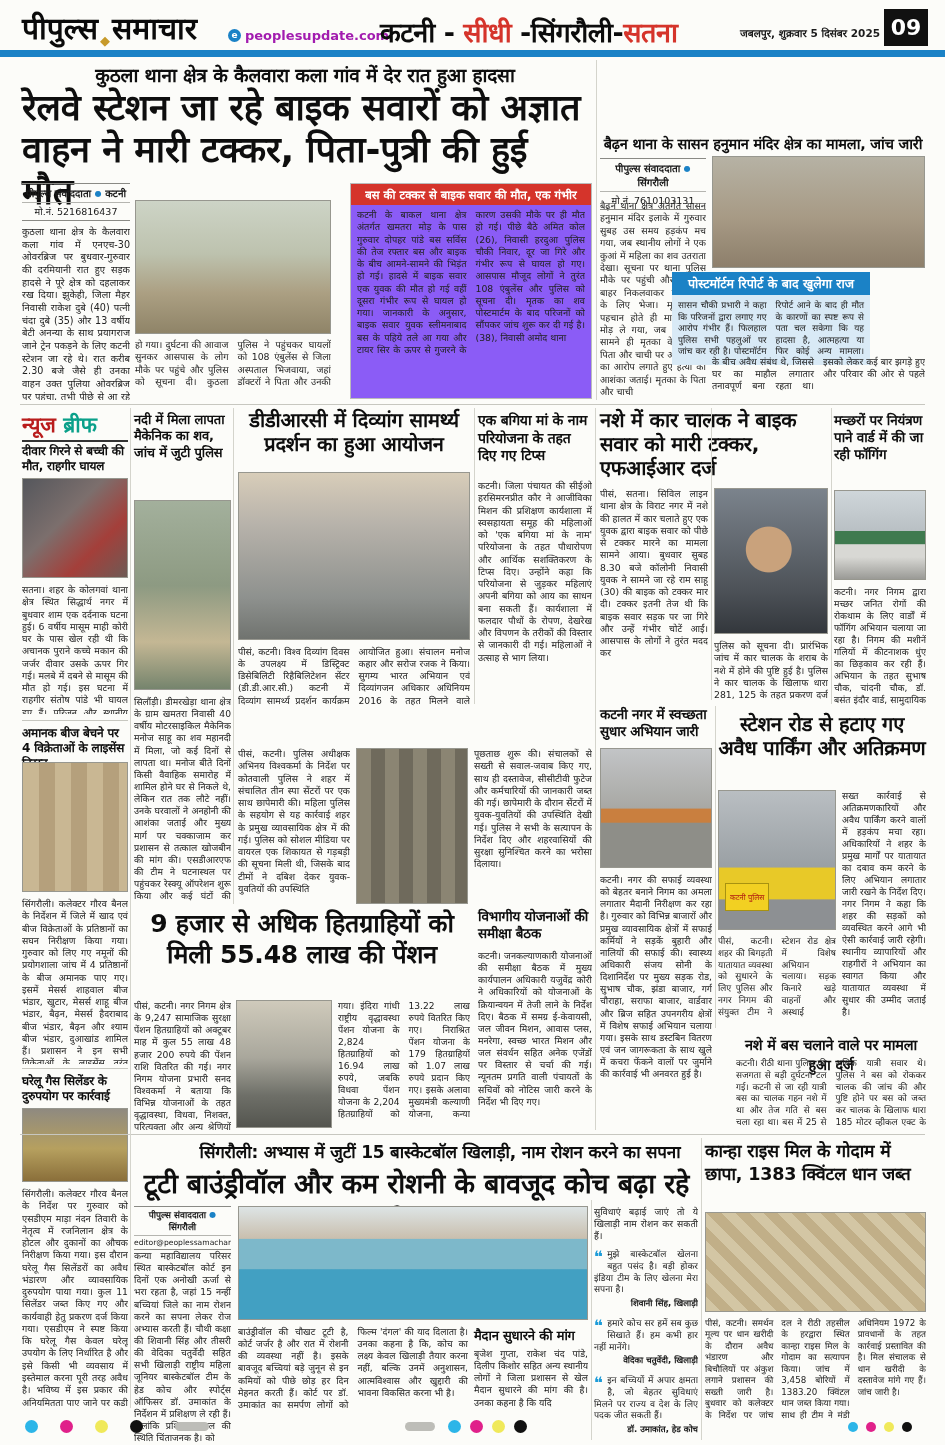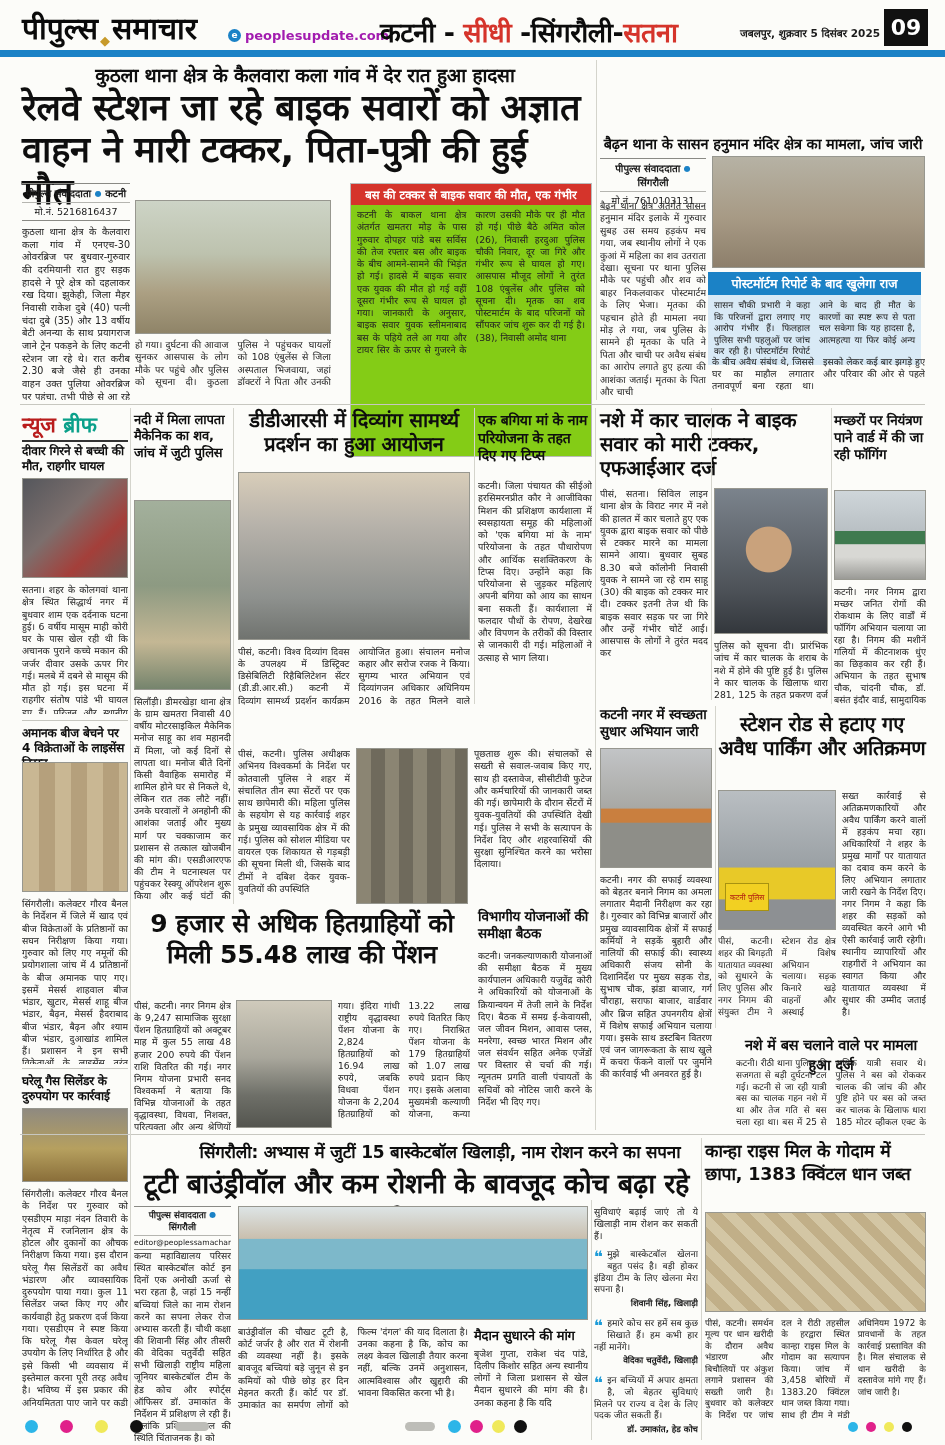--- a/index.html
+++ b/index.html
@@ -66,33 +66,33 @@
 
   <div class="abs ctr hl" style="left:25px;top:62px;width:560px;font-size:19px;">कुठला थाना क्षेत्र के कैलवारा कला गांव में देर रात हुआ हादसा</div>
   <div class="abs hl" style="left:22px;top:87px;width:568px;font-size:36px;line-height:1.17;">रेलवे स्टेशन जा रहे बाइक सवारों को अज्ञात वाहन ने मारी टक्कर, पिता-पुत्री की हुई मौत</div>
   <div class="abs byline" style="left:22px;top:183px;width:108px;">
     <div class="b1"><span>पीपुल्स संवाददाता</span> <span class="dot">●</span> <span>कटनी</span></div>
     <div class="b2">मो.नं. 5216816437</div>
   </div>
   <div class="abs jt" style="left:22px;top:226px;width:108px;height:174px;font-size:9.6px;">कुठला थाना क्षेत्र के कैलवारा कला गांव में एनएच-30 ओवरब्रिज पर बुधवार-गुरुवार की दरमियानी रात हुए सड़क हादसे ने पूरे क्षेत्र को दहलाकर रख दिया। झुकेही, जिला मैहर निवासी राकेश दुबे (40) पत्नी चंदा दुबे (35) और 13 वर्षीय बेटी अनन्या के साथ प्रयागराज जाने ट्रेन पकड़ने के लिए कटनी स्टेशन जा रहे थे। रात करीब 2.30 बजे जैसे ही उनका वाहन उक्त पुलिया ओवरब्रिज पर पहुंचा, तभी पीछे से आ रहे अज्ञात तेज रफ्तार वाहन ने जोरदार टक्कर मार दी और मौके से फरार</div>
   <div class="abs photo ph-accident" style="left:135px;top:200px;width:196px;height:134px;"></div>
   <div class="abs jt c2" style="left:135px;top:339px;width:196px;height:61px;font-size:9.4px;">हो गया। दुर्घटना की आवाज सुनकर आसपास के लोग मौके पर पहुंचे और पुलिस को सूचना दी। कुठला पुलिस ने पहुंचकर घायलों को 108 एंबुलेंस से जिला अस्पताल भिजवाया, जहां डॉक्टरों ने पिता और उनकी बेटी अनन्या को मृत घोषित कर दिया, जबकि चंदा दुबे की हालत गंभीर बनी हुई है। पुलिस ने शवों को पोस्टमार्टम के लिए भेजकर अज्ञात वाहन की तलाश शुरू कर दी है।</div>
-  <div class="abs" style="left:350px;top:183px;width:242px;height:274px;border:1px solid #bbb;background:#84cc16;box-sizing:border-box;">
+  <div class="abs" style="left:350px;top:183px;width:242px;height:216px;border:1px solid #bbb;background:#8b5cf6;box-sizing:border-box;">
     <div class="redbar" style="font-size:11.5px;padding:3px 2px;">बस की टक्कर से बाइक सवार की मौत, एक गंभीर</div>
     <div class="jt c2" style="margin:4px 6px;height:186px;font-size:9.3px;">कटनी के बाकल थाना क्षेत्र अंतर्गत खमतरा मोड़ के पास गुरुवार दोपहर पांडे बस सर्विस की तेज रफ्तार बस और बाइक के बीच आमने-सामने की भिड़ंत हो गई। हादसे में बाइक सवार एक युवक की मौत हो गई वहीं दूसरा गंभीर रूप से घायल हो गया। जानकारी के अनुसार, बाइक सवार युवक स्लीमनाबाद बस के पहिये तले आ गया और टायर सिर के ऊपर से गुजरने के कारण उसकी मौके पर ही मौत हो गई। पीछे बैठे अमित कोल (26), निवासी हरदुआ पुलिस चौकी निवार, दूर जा गिरे और गंभीर रूप से घायल हो गए। आसपास मौजूद लोगों ने तुरंत 108 एंबुलेंस और पुलिस को सूचना दी। मृतक का शव पोस्टमार्टम के बाद परिजनों को सौंपकर जांच शुरू कर दी गई है। (38), निवासी अमोद थाना</div>
   </div>
 
   <div class="abs hl ctr" style="left:600px;top:133px;width:326px;font-size:14.5px;">बैढ़न थाना के सासन हनुमान मंदिर क्षेत्र का मामला, जांच जारी</div>
   <div class="abs byline" style="left:600px;top:158px;width:106px;">
     <div class="b1"><span>पीपुल्स संवाददाता</span> <span class="dot">●</span> <span>सिंगरौली</span></div>
     <div class="b2">मो.नं. 7610103131</div>
   </div>
   <div class="abs photo ph-well" style="left:712px;top:156px;width:213px;height:112px;"></div>
   <div class="abs jt" style="left:600px;top:200px;width:106px;height:200px;font-size:9.4px;">बैढ़न थाना क्षेत्र अंतर्गत सासन हनुमान मंदिर इलाके में गुरुवार सुबह उस समय हड़कंप मच गया, जब स्थानीय लोगों ने एक कुआं में महिला का शव उतराता देखा। सूचना पर थाना पुलिस मौके पर पहुंची और शव को बाहर निकलवाकर पोस्टमार्टम के लिए भेजा। मृतका की पहचान होते ही मामला नया मोड़ ले गया, जब पुलिस के सामने ही मृतका के पति ने पिता और चाची पर अवैध संबंध का आरोप लगाते हुए हत्या की आशंका जताई। मृतका के पिता और चाची</div>
-  <div class="abs" style="left:708px;top:272px;width:213px;">
+  <div class="abs" style="left:672px;top:272px;width:198px;">
     <div class="bluebar" style="font-size:12.5px;padding:3px 2px;">पोस्टमॉर्टम रिपोर्ट के बाद खुलेगा राज</div>
     <div class="jt c2" style="background:#d9eaf6;padding:5px 6px;height:60px;font-size:8.8px;">सासन चौकी प्रभारी ने कहा कि परिजनों द्वारा लगाए गए आरोप गंभीर हैं। फिलहाल पुलिस सभी पहलुओं पर जांच कर रही है। पोस्टमॉर्टम रिपोर्ट आने के बाद ही मौत के कारणों का स्पष्ट रूप से पता चल सकेगा कि यह हादसा है, आत्महत्या या फिर कोई अन्य मामला। पुलिस मामले की जांच में जुटी है।</div>
   </div>
   <div class="abs jt c2" style="left:712px;top:356px;width:213px;height:44px;font-size:9.2px;">के बीच अवैध संबंध थे, जिससे घर का माहौल लगातार तनावपूर्ण बना रहता था। इसको लेकर कई बार झगड़े हुए और परिवार की ओर से पहले भी पुलिस में शिकायतें दर्ज कराई गई थीं।</div>
 
   <div class="hr" style="left:20px;top:404px;width:905px;"></div>
 
   <div class="abs" style="left:22px;top:410px;width:106px;font-size:21px;font-weight:800;border-bottom:2px solid #333;padding-bottom:2px;">
     <span style="color:#b91c1c;">न्यूज</span>
     <span style="color:#0aa08a;">ब्रीफ</span>

